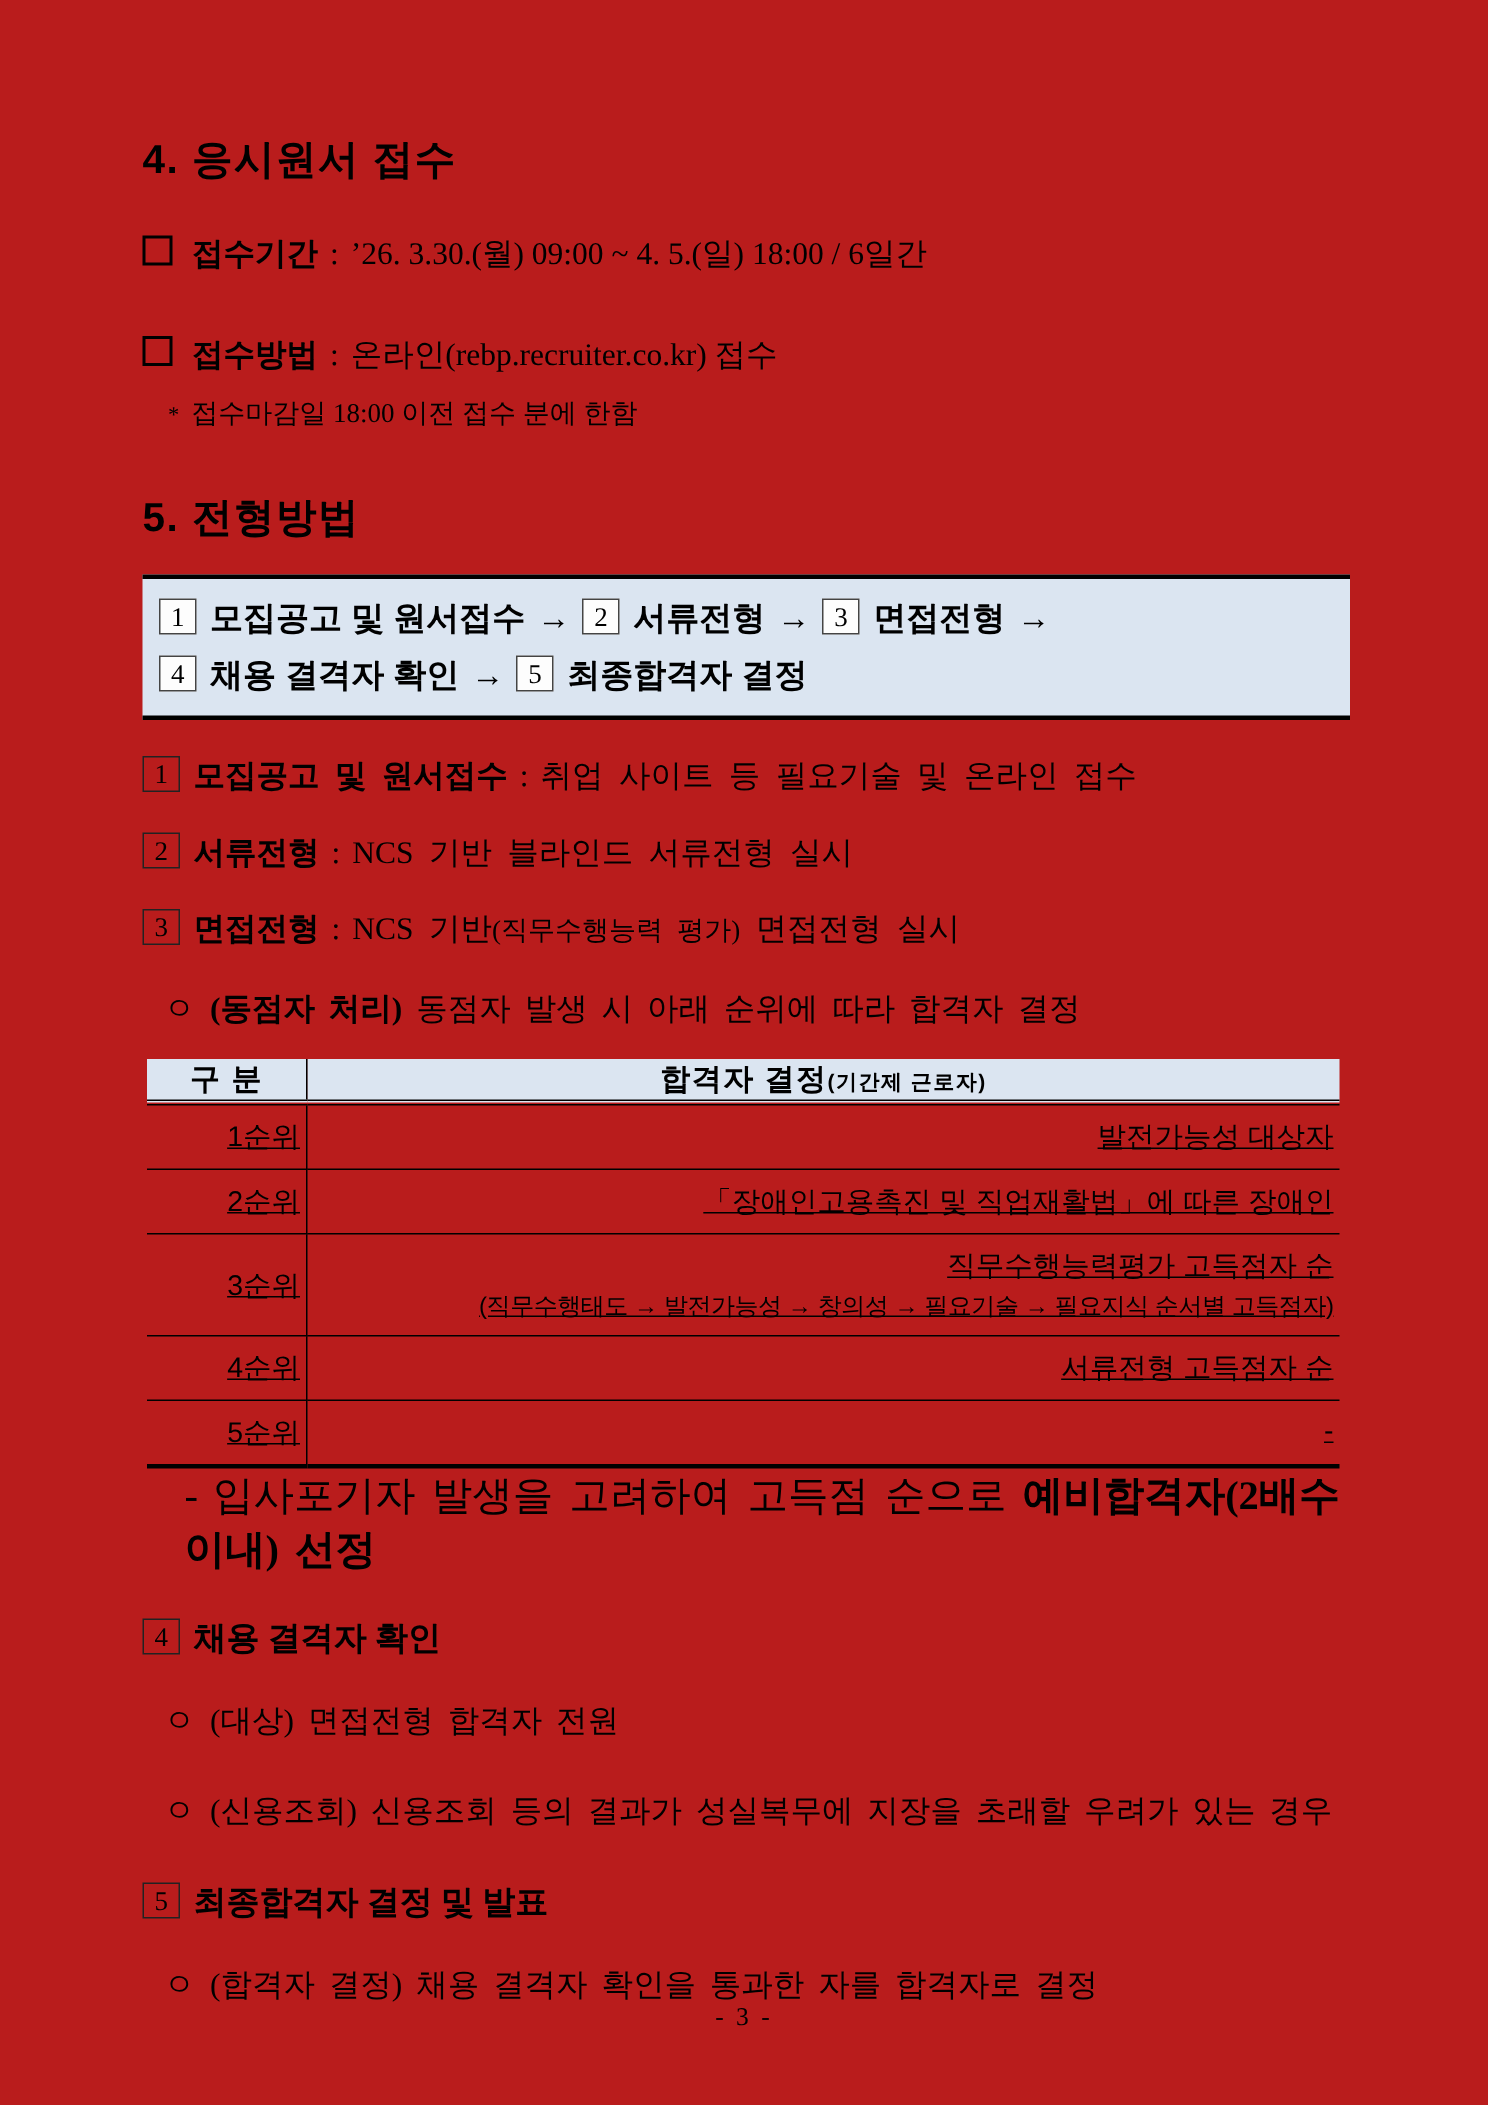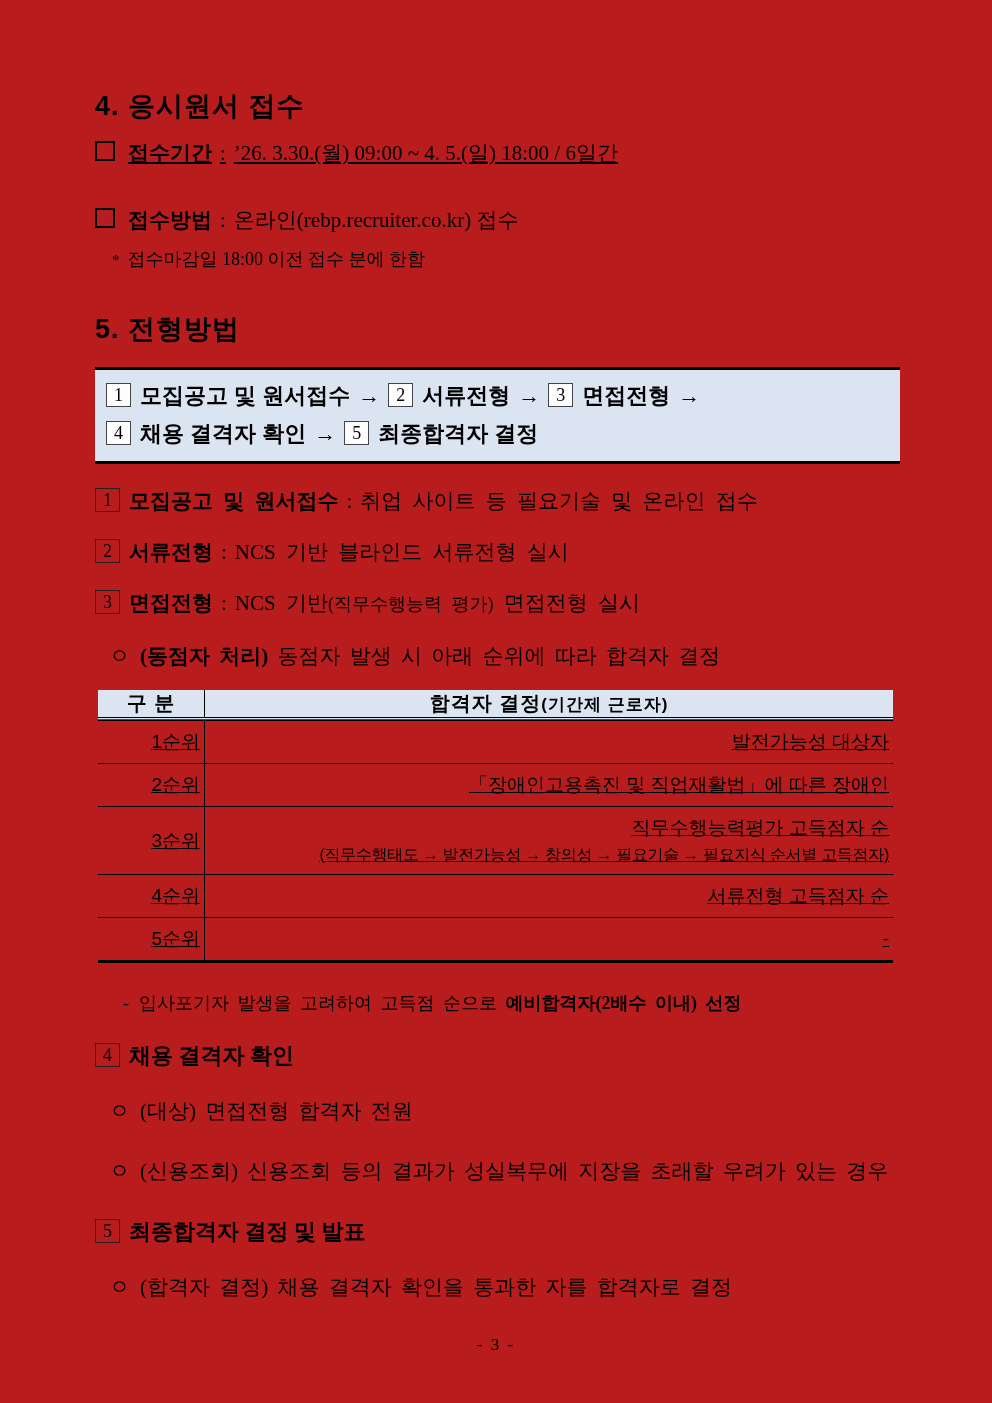--- a/index.html
+++ b/index.html
@@ -15,21 +15,21 @@
   }
   .h-main{
     margin:0;
     font-family:"Liberation Sans",sans-serif;
     font-weight:bold;
     font-size:27px;
     letter-spacing:1px;
   }
   .h-main.second{margin-top:40px;}
   .body-line{font-size:21px;line-height:27px;}
-  .mt38{margin-top:16px;text-decoration:underline;}
+  .mt38{margin-top:32px;}
   .mt30{margin-top:40px;}
   .mt24{margin-top:24px;}
   .sq{
     display:inline-block;width:16px;height:16px;
     border:2px solid #000;
     margin-right:13px;vertical-align:-1px;
   }
   .sep{margin:0 8px;}
   .note-line{
     margin-top:13px;
@@ -86,26 +86,25 @@
   .tbl td{
     border-bottom:1px solid #000;
     font-size:19px;
     text-align:right;
     padding:8px 4px;
     text-decoration:underline;
   }
   .tbl th:first-child,.tbl td:first-child{border-right:1px solid #000;}
   .tbl .col-rank{width:98px;}
   .tbl tr:last-child td{border-bottom:3px solid #000;}
-  .tbl .hdr-paren{font-size:17px;}
+  .tbl .hdr-paren{font-size:14px;}
   .tbl .sub{font-size:16px;margin-top:4px;letter-spacing:-0.3px;}
   .reserve{
-    margin-top:28px;
     padding-left:28px;
-    font-size:18px;
+    font-size:27px;
     word-spacing:4px;
   }
   .reserve .dash{margin-right:10px;}
   .step-h{
     margin-top:26px;
     font-size:22px;
     font-weight:bold;
   }
   .step-h .nbox{font-weight:normal;}
   .sub-item{

